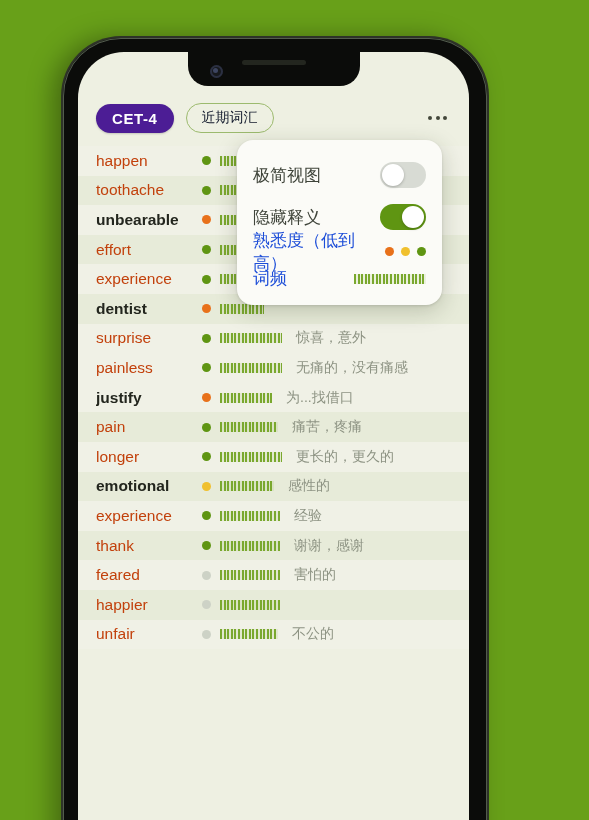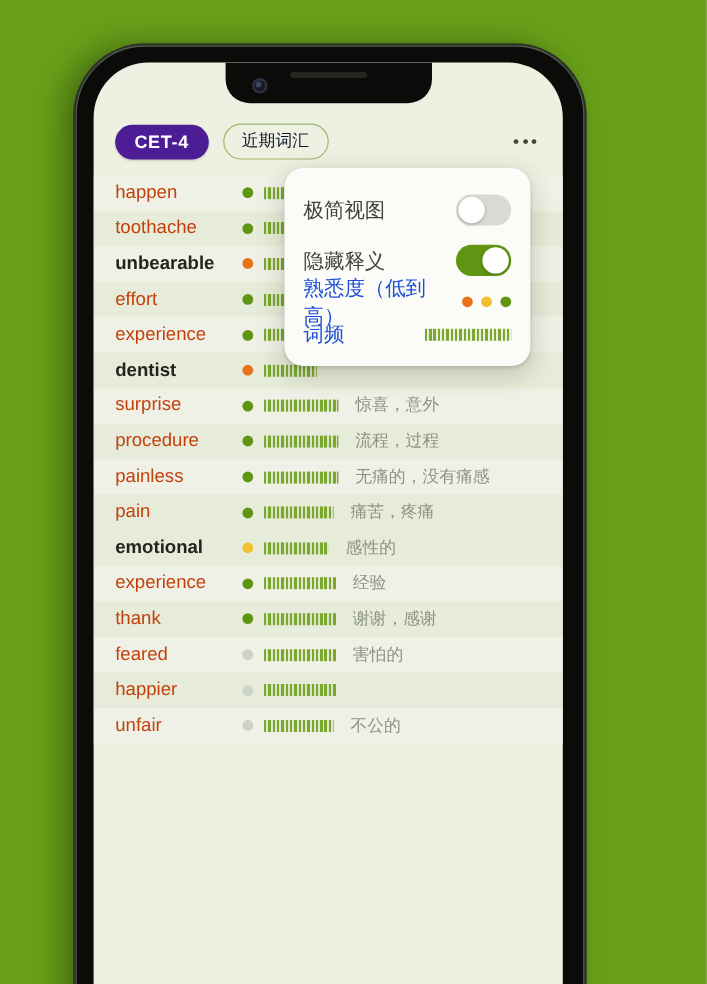--- a/index.html
+++ b/index.html
@@ -330,37 +330,43 @@
         <div class="familiarity-dot" style="background: rgb(232, 113, 26);"></div>
         <div class="freq-bar" style="width: 44px;"></div>
         <div class="word-def"></div>
       </div>
       <div class="word-row">
         <div class="word-term">surprise</div>
         <div class="familiarity-dot" style="background: rgb(95, 149, 18);"></div>
         <div class="freq-bar" style="width: 62px;"></div>
         <div class="word-def">惊喜，意外</div>
       </div>
-      <div class="word-row alt">
-        <div class="word-term">procedure</div>
-        <div class="familiarity-dot" style="background: rgb(95, 149, 18);"></div>
-        <div class="freq-bar" style="width: 62px;"></div>
-        <div class="word-def">流程，过程</div>
-      </div>
       <div class="word-row">
         <div class="word-term">painless</div>
         <div class="familiarity-dot" style="background: rgb(95, 149, 18);"></div>
         <div class="freq-bar" style="width: 62px;"></div>
         <div class="word-def">无痛的，没有痛感</div>
       </div>
+      <div class="word-row known">
+        <div class="word-term">justify</div>
+        <div class="familiarity-dot" style="background: rgb(232, 113, 26);"></div>
+        <div class="freq-bar" style="width: 52px;"></div>
+        <div class="word-def">为...找借口</div>
+      </div>
       <div class="word-row alt">
         <div class="word-term">pain</div>
         <div class="familiarity-dot" style="background: rgb(95, 149, 18);"></div>
         <div class="freq-bar" style="width: 58px;"></div>
         <div class="word-def">痛苦，疼痛</div>
+      </div>
+      <div class="word-row">
+        <div class="word-term">longer</div>
+        <div class="familiarity-dot" style="background: rgb(95, 149, 18);"></div>
+        <div class="freq-bar" style="width: 62px;"></div>
+        <div class="word-def">更长的，更久的</div>
       </div>
       <div class="word-row alt known">
         <div class="word-term">emotional</div>
         <div class="familiarity-dot" style="background: rgb(240, 192, 46);"></div>
         <div class="freq-bar" style="width: 54px;"></div>
         <div class="word-def">感性的</div>
       </div>
       <div class="word-row">
         <div class="word-term">experience</div>
         <div class="familiarity-dot" style="background: rgb(95, 149, 18);"></div>

